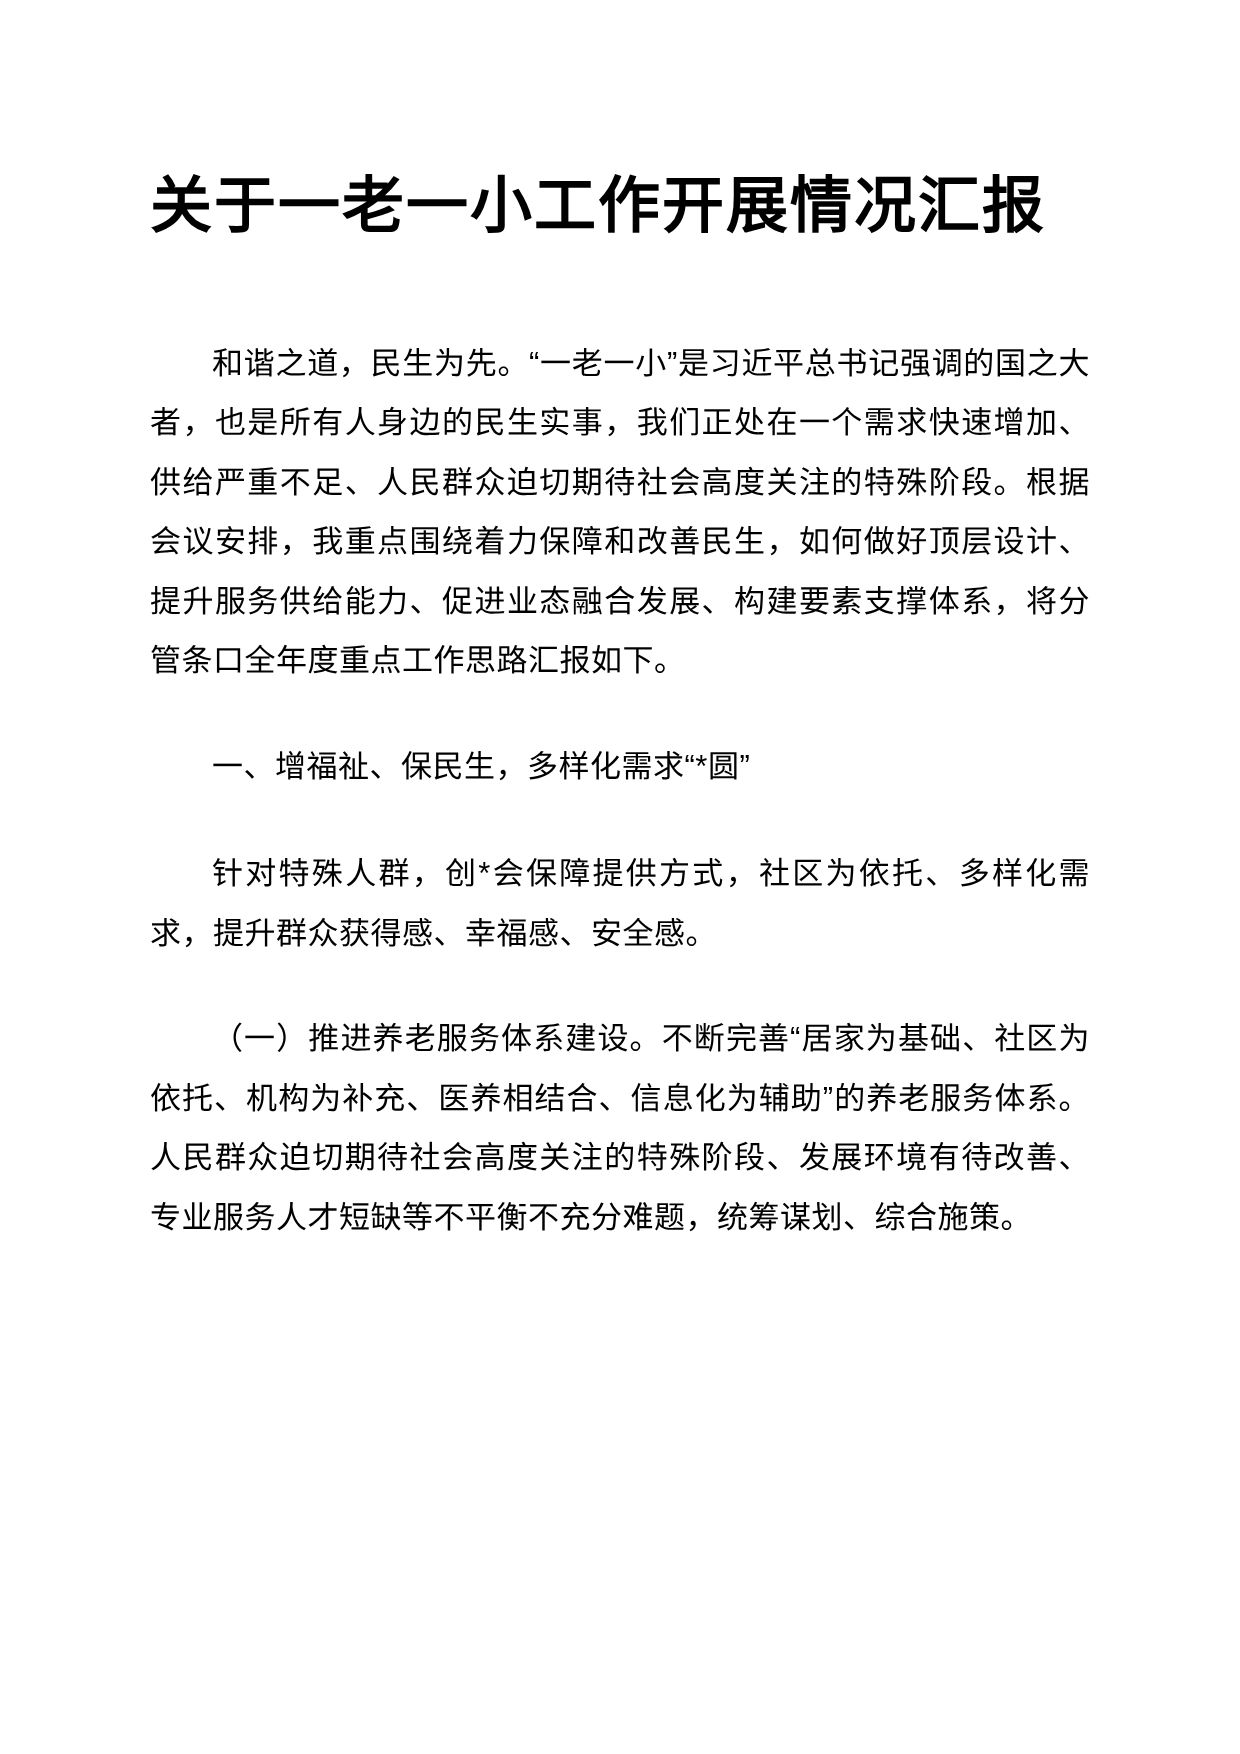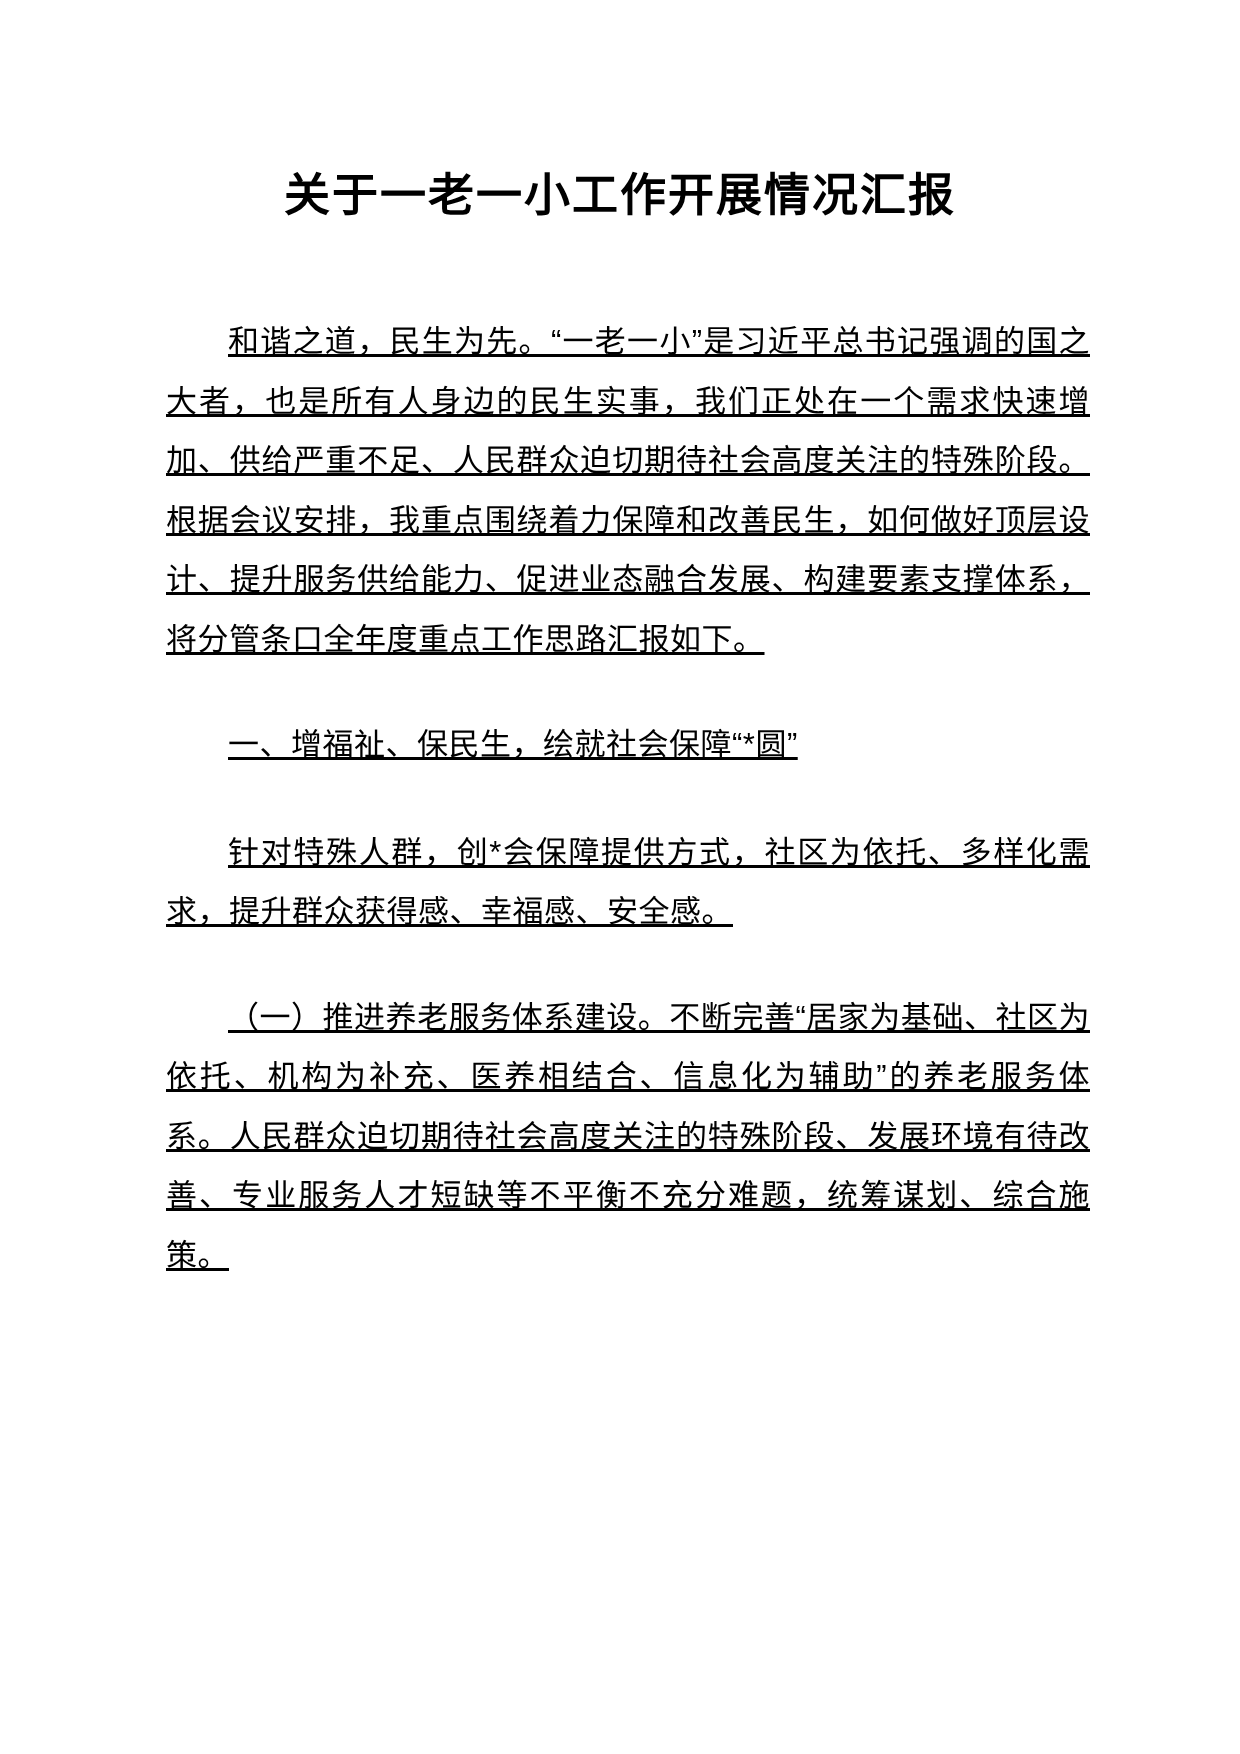--- a/index.html
+++ b/index.html
@@ -17,58 +17,56 @@
   }
   .page {
     box-sizing: border-box;
     width: 1240px;
     height: 1754px;
     padding: 150px 150px 80px 150px;
     background: #ffffff;
     position: relative;
   }
   .doc-title {
-    font-size: 46px;
+    font-size: 62px;
     font-weight: bold;
-    text-align: center;
     letter-spacing: 2px;
     line-height: 1.35;
     margin: 0;
     padding-top: 14px;
   }
   .body-block {
     margin-top: 86px;
   }
   p.para {
     font-size: 31px;
     line-height: 1.92;
-    margin: 0 0 46px 16px;
+    margin: 0 0 46px 0;
     text-align: justify;
     text-justify: inter-ideograph;
     letter-spacing: 0.5px;
     text-indent: 2em;
-    text-decoration: underline;
   }
   p.para.heading-para {
     margin-bottom: 48px;
   }
   p.para:last-child {
     margin-bottom: 0;
   }
 </style>
 </head>
 <body>
 
 <div class="page">
 
   <h1 class="doc-title">关于一老一小工作开展情况汇报</h1>
 
   <div class="body-block">
     <p class="para">和谐之道，民生为先。“一老一小”是习近平总书记强调的国之大者，也是所有人身边的民生实事，我们正处在一个需求快速增加、供给严重不足、人民群众迫切期待社会高度关注的特殊阶段。根据会议安排，我重点围绕着力保障和改善民生，如何做好顶层设计、提升服务供给能力、促进业态融合发展、构建要素支撑体系，将分管条口全年度重点工作思路汇报如下。</p>
 
-    <p class="para heading-para">一、增福祉、保民生，绘就社会保障“*圆”</p>
+    <p class="para heading-para">一、增福祉、保民生，多样化需求“*圆”</p>
 
     <p class="para">针对特殊人群，创*会保障提供方式，社区为依托、多样化需求，提升群众获得感、幸福感、安全感。</p>
 
     <p class="para">（一）推进养老服务体系建设。不断完善“居家为基础、社区为依托、机构为补充、医养相结合、信息化为辅助”的养老服务体系。人民群众迫切期待社会高度关注的特殊阶段、发展环境有待改善、专业服务人才短缺等不平衡不充分难题，统筹谋划、综合施策。</p>
   </div>
 
 </div>
 
 </body></html>

